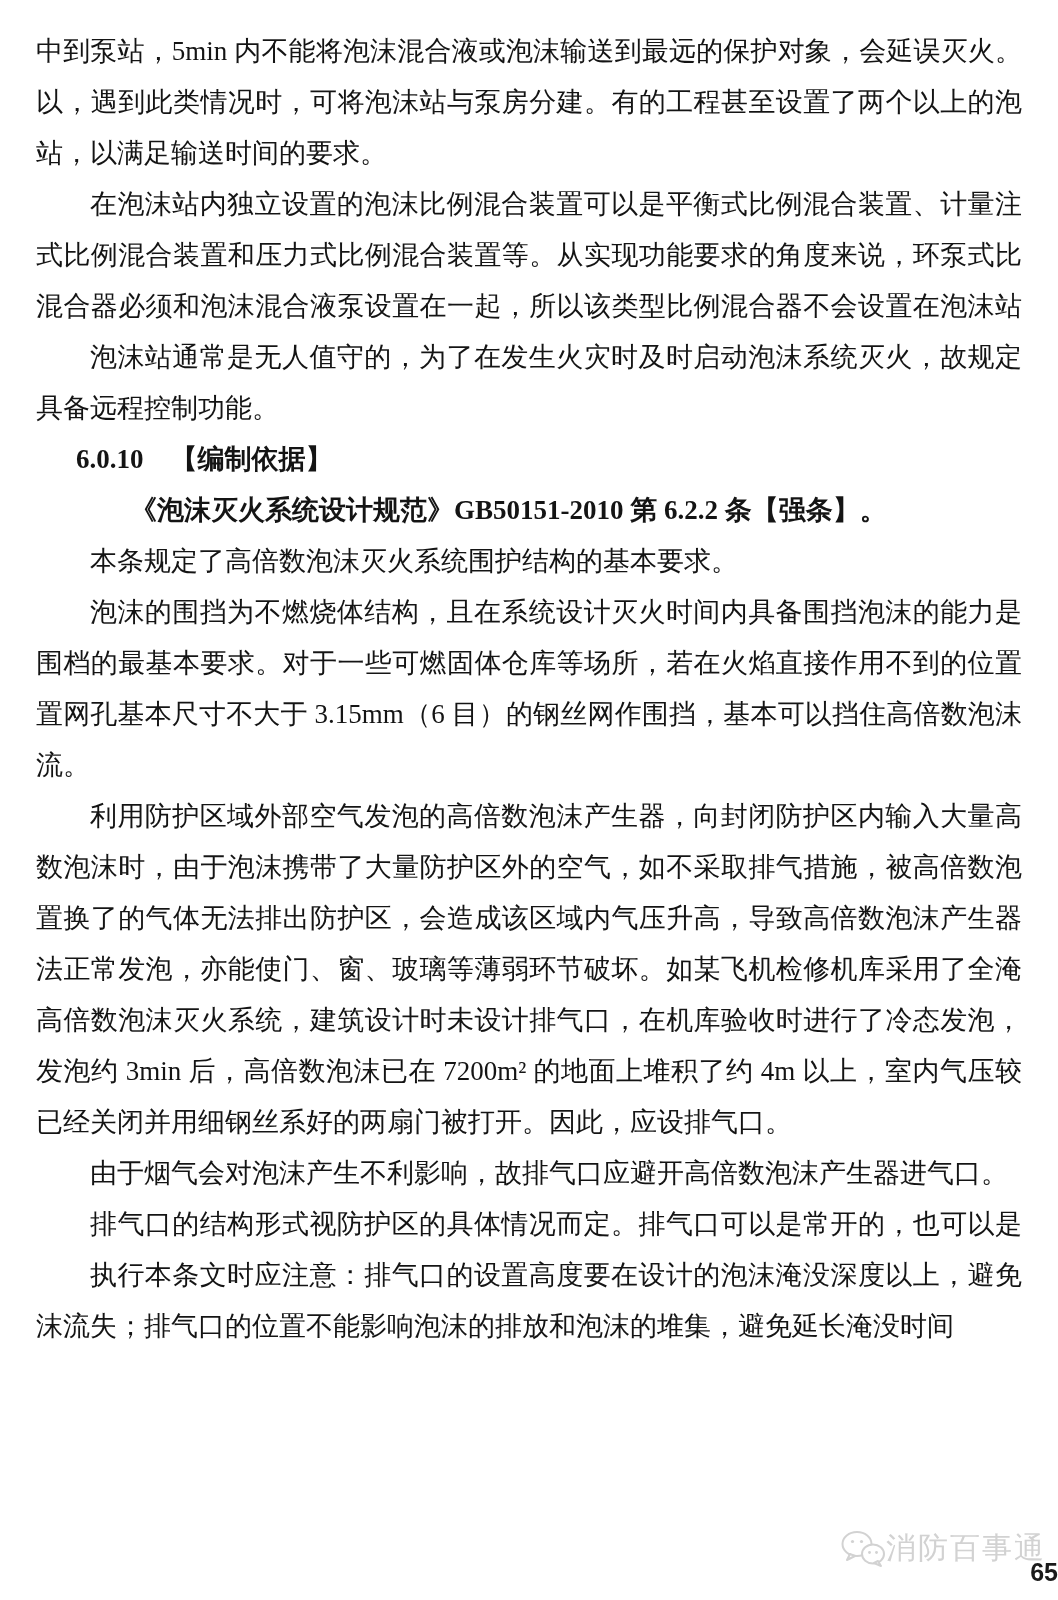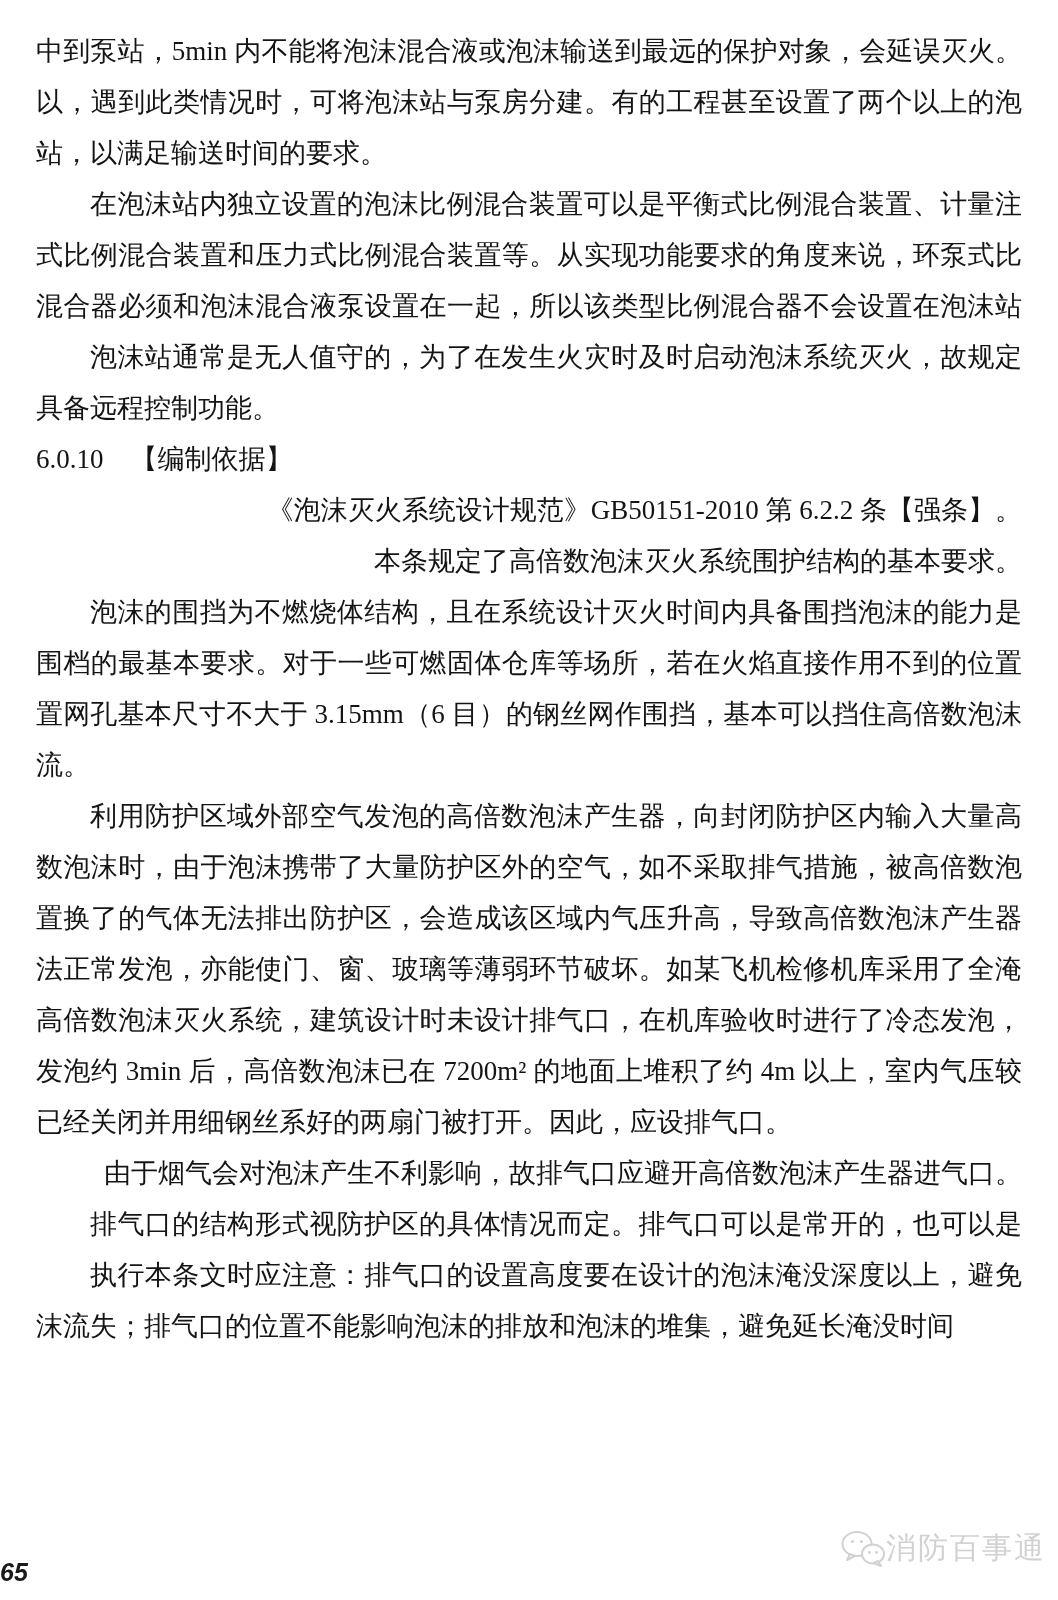--- a/index.html
+++ b/index.html
@@ -20,38 +20,37 @@
     width: 986px;
   }
   .line {
     height: 51px;
     line-height: 51px;
     font-size: 27px;
     color: #141414;
     overflow: hidden;
     white-space: normal;
   }
-  .line.indent { text-indent: 54px; text-align: right; }
+  .line.indent { text-indent: 54px; }
   .line.fill {
     text-align: justify;
     text-align-last: justify;
     text-justify: inter-character;
   }
-  .line.bold { font-weight: 400; }
+  .line.bold { font-weight: 700; margin-left: 40px; }
   .page-number {
     position: absolute;
     left: 0;
     top: 1558px;
     width: 100%;
-    text-align: left;
+    text-align: right;
     font-family: "Liberation Sans", sans-serif;
     font-size: 25px;
     font-weight: 700;
     color: #1a1a1a;
-    font-style: italic;
   }
   .watermark {
     position: absolute;
     left: 840px;
     top: 1528px;
     display: flex;
     align-items: center;
     gap: 0;
     pointer-events: none;
   }

